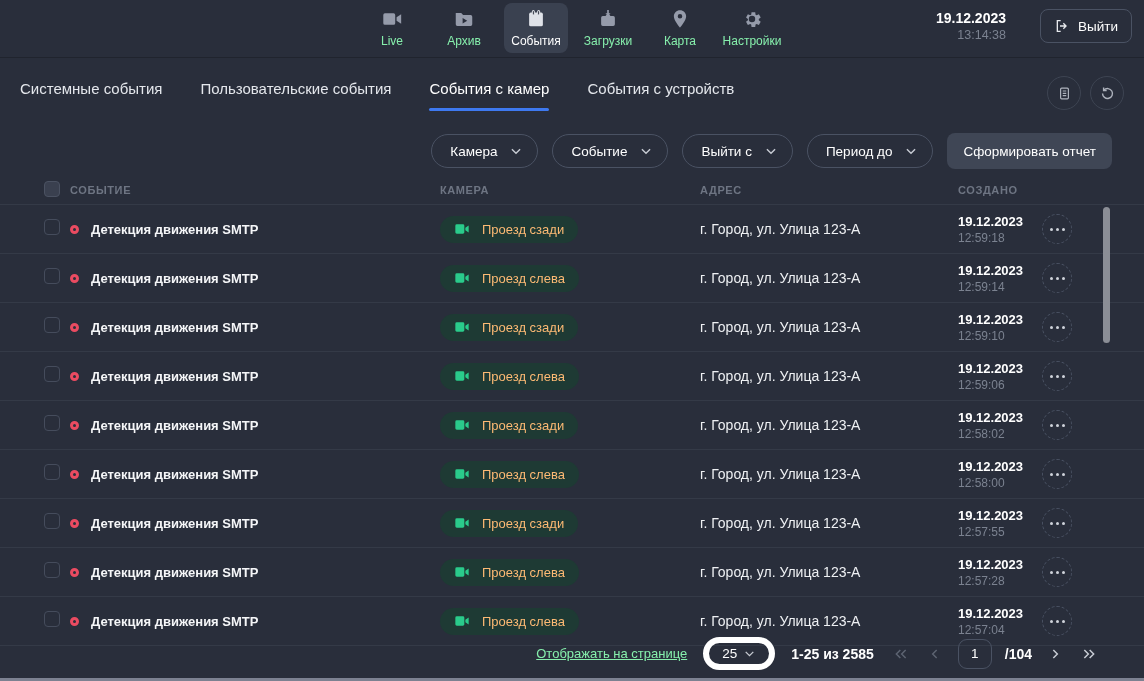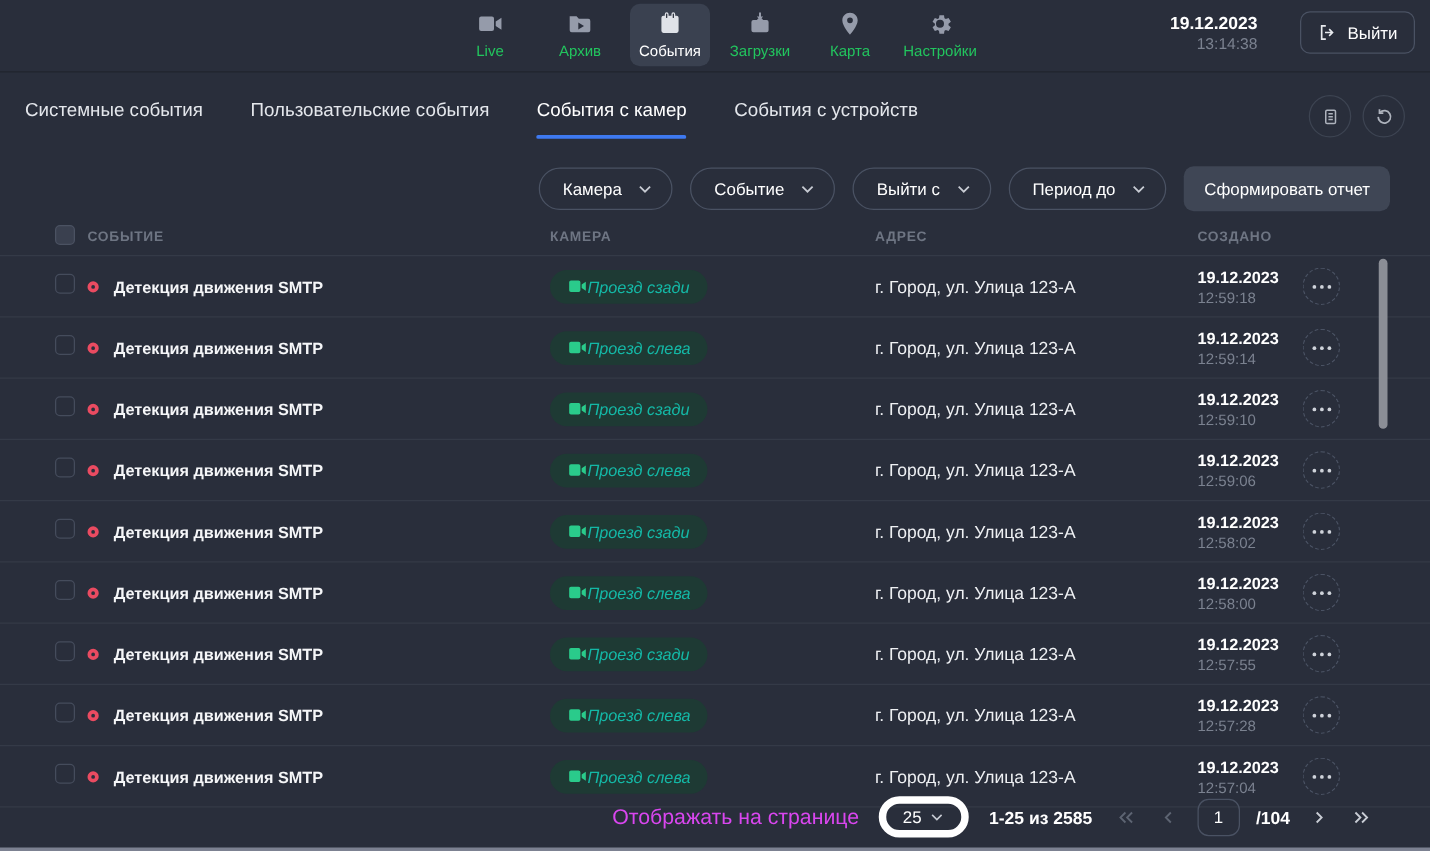--- a/index.html
+++ b/index.html
@@ -10,21 +10,21 @@
     color:#f2f3f6;
     position:relative;
     overflow:hidden;
   }
   svg { display:block; }
 
   
   .topbar { height:58px; position:relative; border-bottom:1px solid #20242e; }
   .nav { position:absolute; left:50%; transform:translateX(-50%); top:3px; display:flex; gap:8px; }
   .nav-item { width:64px; height:50px; display:flex; flex-direction:column; align-items:center;
-    justify-content:center; gap:4px; border-radius:8px; color:#22c55e; font-size:12px; cursor:pointer; }
+    justify-content:center; gap:4px; border-radius:8px; color:#86efac; font-size:12px; cursor:pointer; }
   .nav-item svg { fill:#959baa; }
   .nav-item.active { background:#3a4150; color:#ffffff; }
   .nav-item.active svg { fill:#dfe2e8; }
   .topbar-right { position:absolute; right:12px; top:9px; display:flex; align-items:center; gap:14px; }
   .datetime { text-align:right; }
   .date-text { font-weight:bold; font-size:14px; color:#ffffff; }
   .time-text { font-size:12.5px; color:#7b8290; margin-top:2px; }
   .logout-btn { display:flex; align-items:center; gap:8px; border:1px solid #4a5263; border-radius:8px;
     background:transparent; color:#ffffff; font-size:13.5px; padding:8px 13px; cursor:pointer;
     font-family:inherit;margin-left:20px; }
@@ -55,37 +55,37 @@
     align-items:center; padding-left:30px; padding-right:52px; }
   .thead { height:30px; margin-top:6px; color:#6e7583; font-size:11px; font-weight:bold;
     letter-spacing:.6px; border-bottom:1px solid #343a47; }
   .trow { height:49px; border-bottom:1px solid #343a47; cursor:pointer; }
   .checkbox { display:inline-block; width:16px; height:16px; border-radius:4px;
     border:1px solid #454c5c; background:transparent; margin-left:14px; cursor:pointer; }
   .checkbox.head { background:#3a404f; border-color:#4b5262; }
   .cell-event { display:flex; align-items:center; gap:12px; }
   .ring { width:9px; height:9px; border:3px solid #ea4b61; border-radius:50%; flex:none; }
   .event-text { font-size:13px; font-weight:bold; color:#f5f6f8; }
-  .badge { display:inline-flex; align-items:center; gap:0; background:#1e3a34; border-radius:15px;
-    padding:6px 14px; color:#14b8a6; font-size:13px;font-style:italic; }
+  .badge { display:inline-flex; align-items:center; gap:12px; background:#1e3a34; border-radius:15px;
+    padding:6px 14px; color:#fdba74; font-size:13px; }
   .badge svg { fill:#2acb8b; }
   .cell-address { font-size:14px; color:#eef0f3; }
   .c-date { font-size:13px; font-weight:bold; color:#ffffff; }
   .c-time { font-size:12px; color:#7b8290; margin-top:2px; }
   .dots-btn { width:30px; height:30px; border-radius:50%; border:1px dashed #4a5263; background:transparent;
     display:flex; align-items:center; justify-content:center; gap:3px; cursor:pointer; }
   .dots-btn i { width:3px; height:3px; border-radius:50%; background:#cfd3da; }
 
   
   .scrollbar-thumb { position:absolute; right:34px; top:207px; width:7px; height:136px;
     background:#8b8e96; border-radius:4px; cursor:pointer; }
 
   
   .footer { position:absolute; right:44px; bottom:11px; display:flex; align-items:center; gap:16px; }
-  .pp-label { color:#d946ef; font-size:17px; }
+  .pp-label { color:#86efac; font-size:13px;text-decoration:underline; }
   .pp-pill { height:33px; display:flex; align-items:center; gap:6px; border:6px solid #ffffff; border-radius:17px;
     background:transparent; color:#ffffff; font-size:13.5px; padding:0 13px; cursor:pointer; font-family:inherit; }
   .pp-pill svg { stroke:#c7cbd3; }
   .range-text { font-size:14px; font-weight:bold; color:#ffffff; }
   .pager { display:flex; align-items:center; gap:13px; }
   .pg { background:none; border:none; padding:2px; cursor:pointer; display:flex; }
   .pg svg { stroke:#c9cdd5; }
   .pg.disabled svg { stroke:#5d6472; }
   .page-box { min-width:34px; height:30px; border:1px solid #4a5263; border-radius:9px;
     display:flex; align-items:center; justify-content:center; color:#ffffff; font-size:13.5px; }

